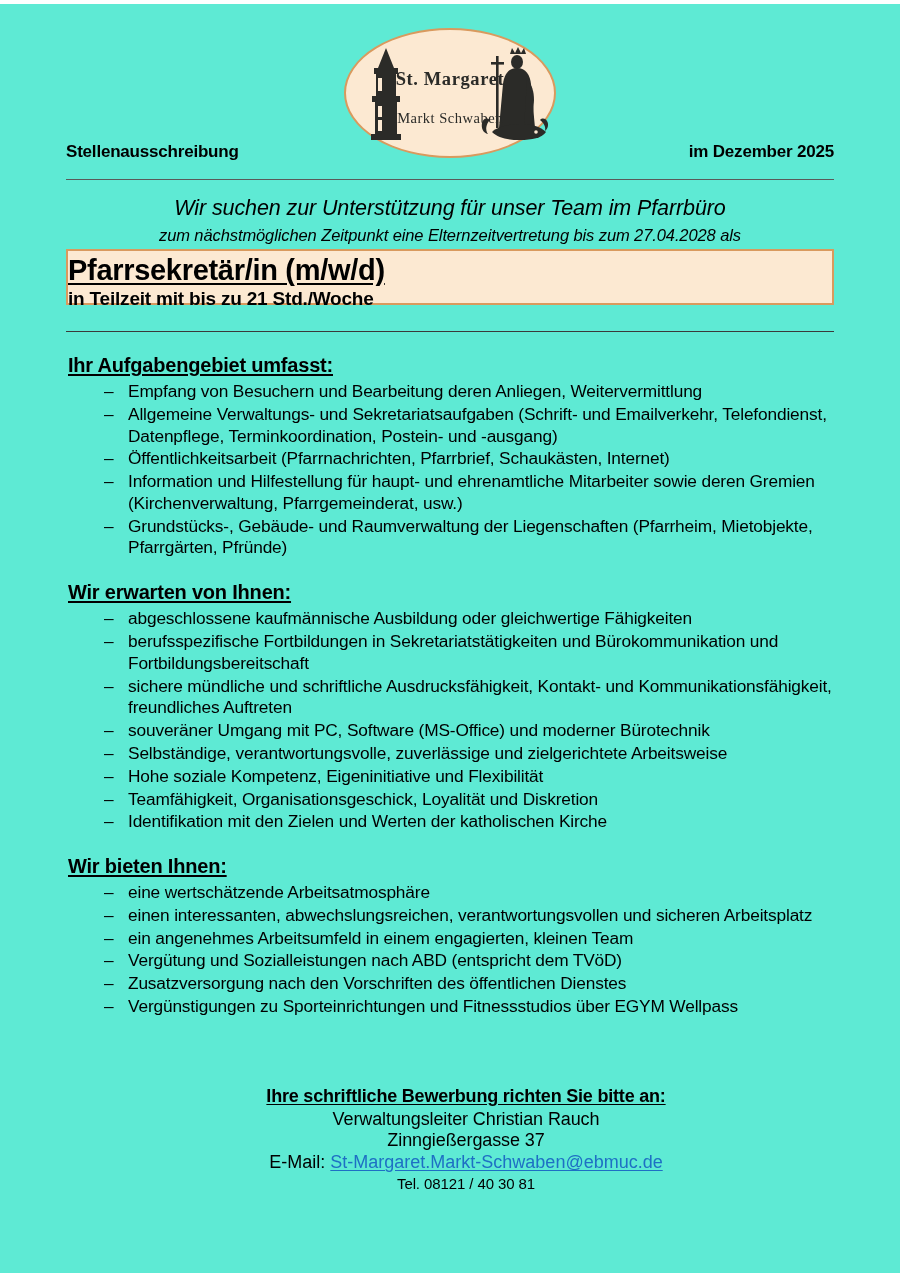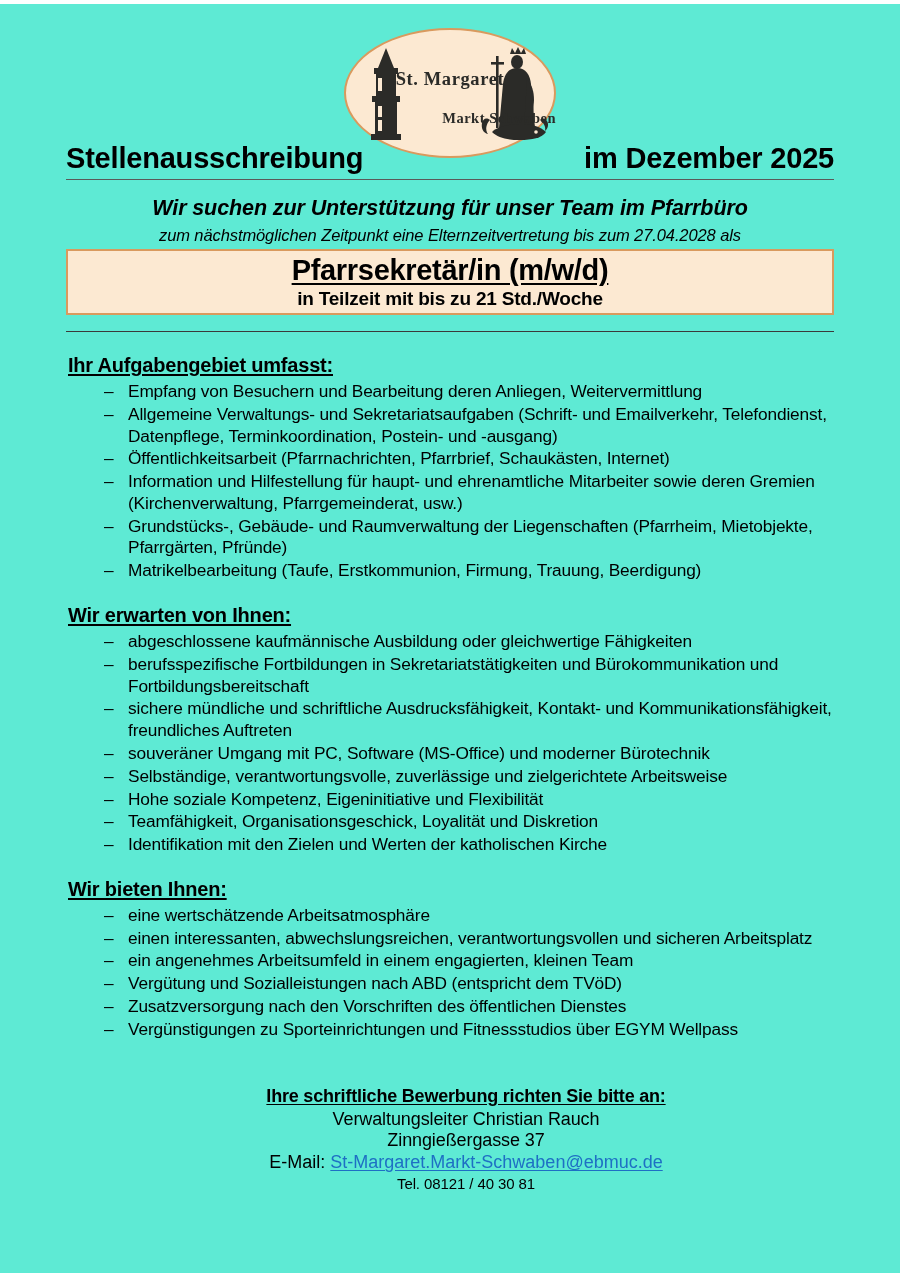--- a/index.html
+++ b/index.html
@@ -46,87 +46,87 @@
     font-family: "Liberation Serif", serif;
     font-weight: bold;
     font-size: 18.5px;
     letter-spacing: 0.6px;
     color: #2b2b28;
   }
   .logo-text-sub {
     position: absolute;
     left: 0; right: 0;
     top: 82px;
-    text-align: right;
+    text-align: center;
     font-family: "Liberation Serif", serif;
-    font-weight: bold;
+    font-weight: normal;
     font-size: 14.5px;
     letter-spacing: 0.5px;
     color: #2b2b28;
   }
 
   
   .header-row {
     position: absolute;
     left: 66px;
     top: 138px;
     width: 768px;
     display: flex;
     justify-content: space-between;
     align-items: baseline;
   }
   .header-left, .header-right {
     font-weight: bold;
-    font-size: 29px;
+    font-size: 17px;
     letter-spacing: -0.2px;
     white-space: nowrap;
   }
 
   .rule {
     position: absolute;
     left: 66px;
     width: 768px;
     height: 0;
     border-top: 1.3px solid #5a5a5a;
   }
   .rule-top  { top: 175px; }
   .rule-mid  { top: 327px; border-top-color: #3a3a3a; }
 
   
   .subtitle-1 {
     position: absolute;
     left: 66px; width: 768px;
     top: 192px;
     text-align: center;
-    font-weight: bold;
+    font-weight: normal;
     font-style: italic;
     font-size: 21.5px;
     letter-spacing: -0.1px;
   }
   .subtitle-2 {
     position: absolute;
     left: 66px; width: 768px;
     top: 222px;
     text-align: center;
     font-style: italic;
     font-size: 16.5px;
     letter-spacing: -0.1px;
   }
 
   
   .job-box {
     position: absolute;
     left: 66px;
     top: 245px;
     width: 768px;
-    height: 66px;
+    height: 56px;
     box-sizing: border-box;
     background: #FCE9D2;
     border: 2px solid #D99A5E;
-    text-align: center;
+    text-align: left;
   }
   .job-title {
     margin-top: 3px;
     font-weight: bold;
     font-size: 29px;
     text-decoration: underline;
     text-underline-offset: 3px;
     letter-spacing: -0.3px;
   }
   .job-sub {
@@ -278,21 +278,20 @@
   <div class="content">
 
     <div class="section sec-gap-1">
       <div class="section-heading">Ihr Aufgabengebiet umfasst:</div>
       <ul class="bullets">
         <li>Empfang von Besuchern und Bearbeitung deren Anliegen, Weitervermittlung</li>
         <li>Allgemeine Verwaltungs- und Sekretariatsaufgaben (Schrift- und Emailverkehr, Telefondienst, Datenpflege, Terminkoordination, Postein- und -ausgang)</li>
         <li>Öffentlichkeitsarbeit (Pfarrnachrichten, Pfarrbrief, Schaukästen, Internet)</li>
         <li>Information und Hilfestellung für haupt- und ehrenamtliche Mitarbeiter sowie deren Gremien (Kirchenverwaltung, Pfarrgemeinderat, usw.)</li>
         <li>Grundstücks-, Gebäude- und Raumverwaltung der Liegenschaften (Pfarrheim, Mietobjekte, Pfarrgärten, Pfründe)</li>
-        <li>Matrikelbearbeitung (Taufe, Erstkommunion, Firmung, Trauung, Beerdigung)</li>
       </ul>
     </div>
 
     <div class="section sec-gap-2">
       <div class="section-heading">Wir erwarten von Ihnen:</div>
       <ul class="bullets">
         <li>abgeschlossene kaufmännische Ausbildung oder gleichwertige Fähigkeiten</li>
         <li>berufsspezifische Fortbildungen in Sekretariatstätigkeiten und Bürokommunikation und Fortbildungsbereitschaft</li>
         <li>sichere mündliche und schriftliche Ausdrucksfähigkeit, Kontakt- und Kommunikationsfähigkeit, freundliches Auftreten</li>
         <li>souveräner Umgang mit PC, Software (MS-Office) und moderner Bürotechnik</li>

